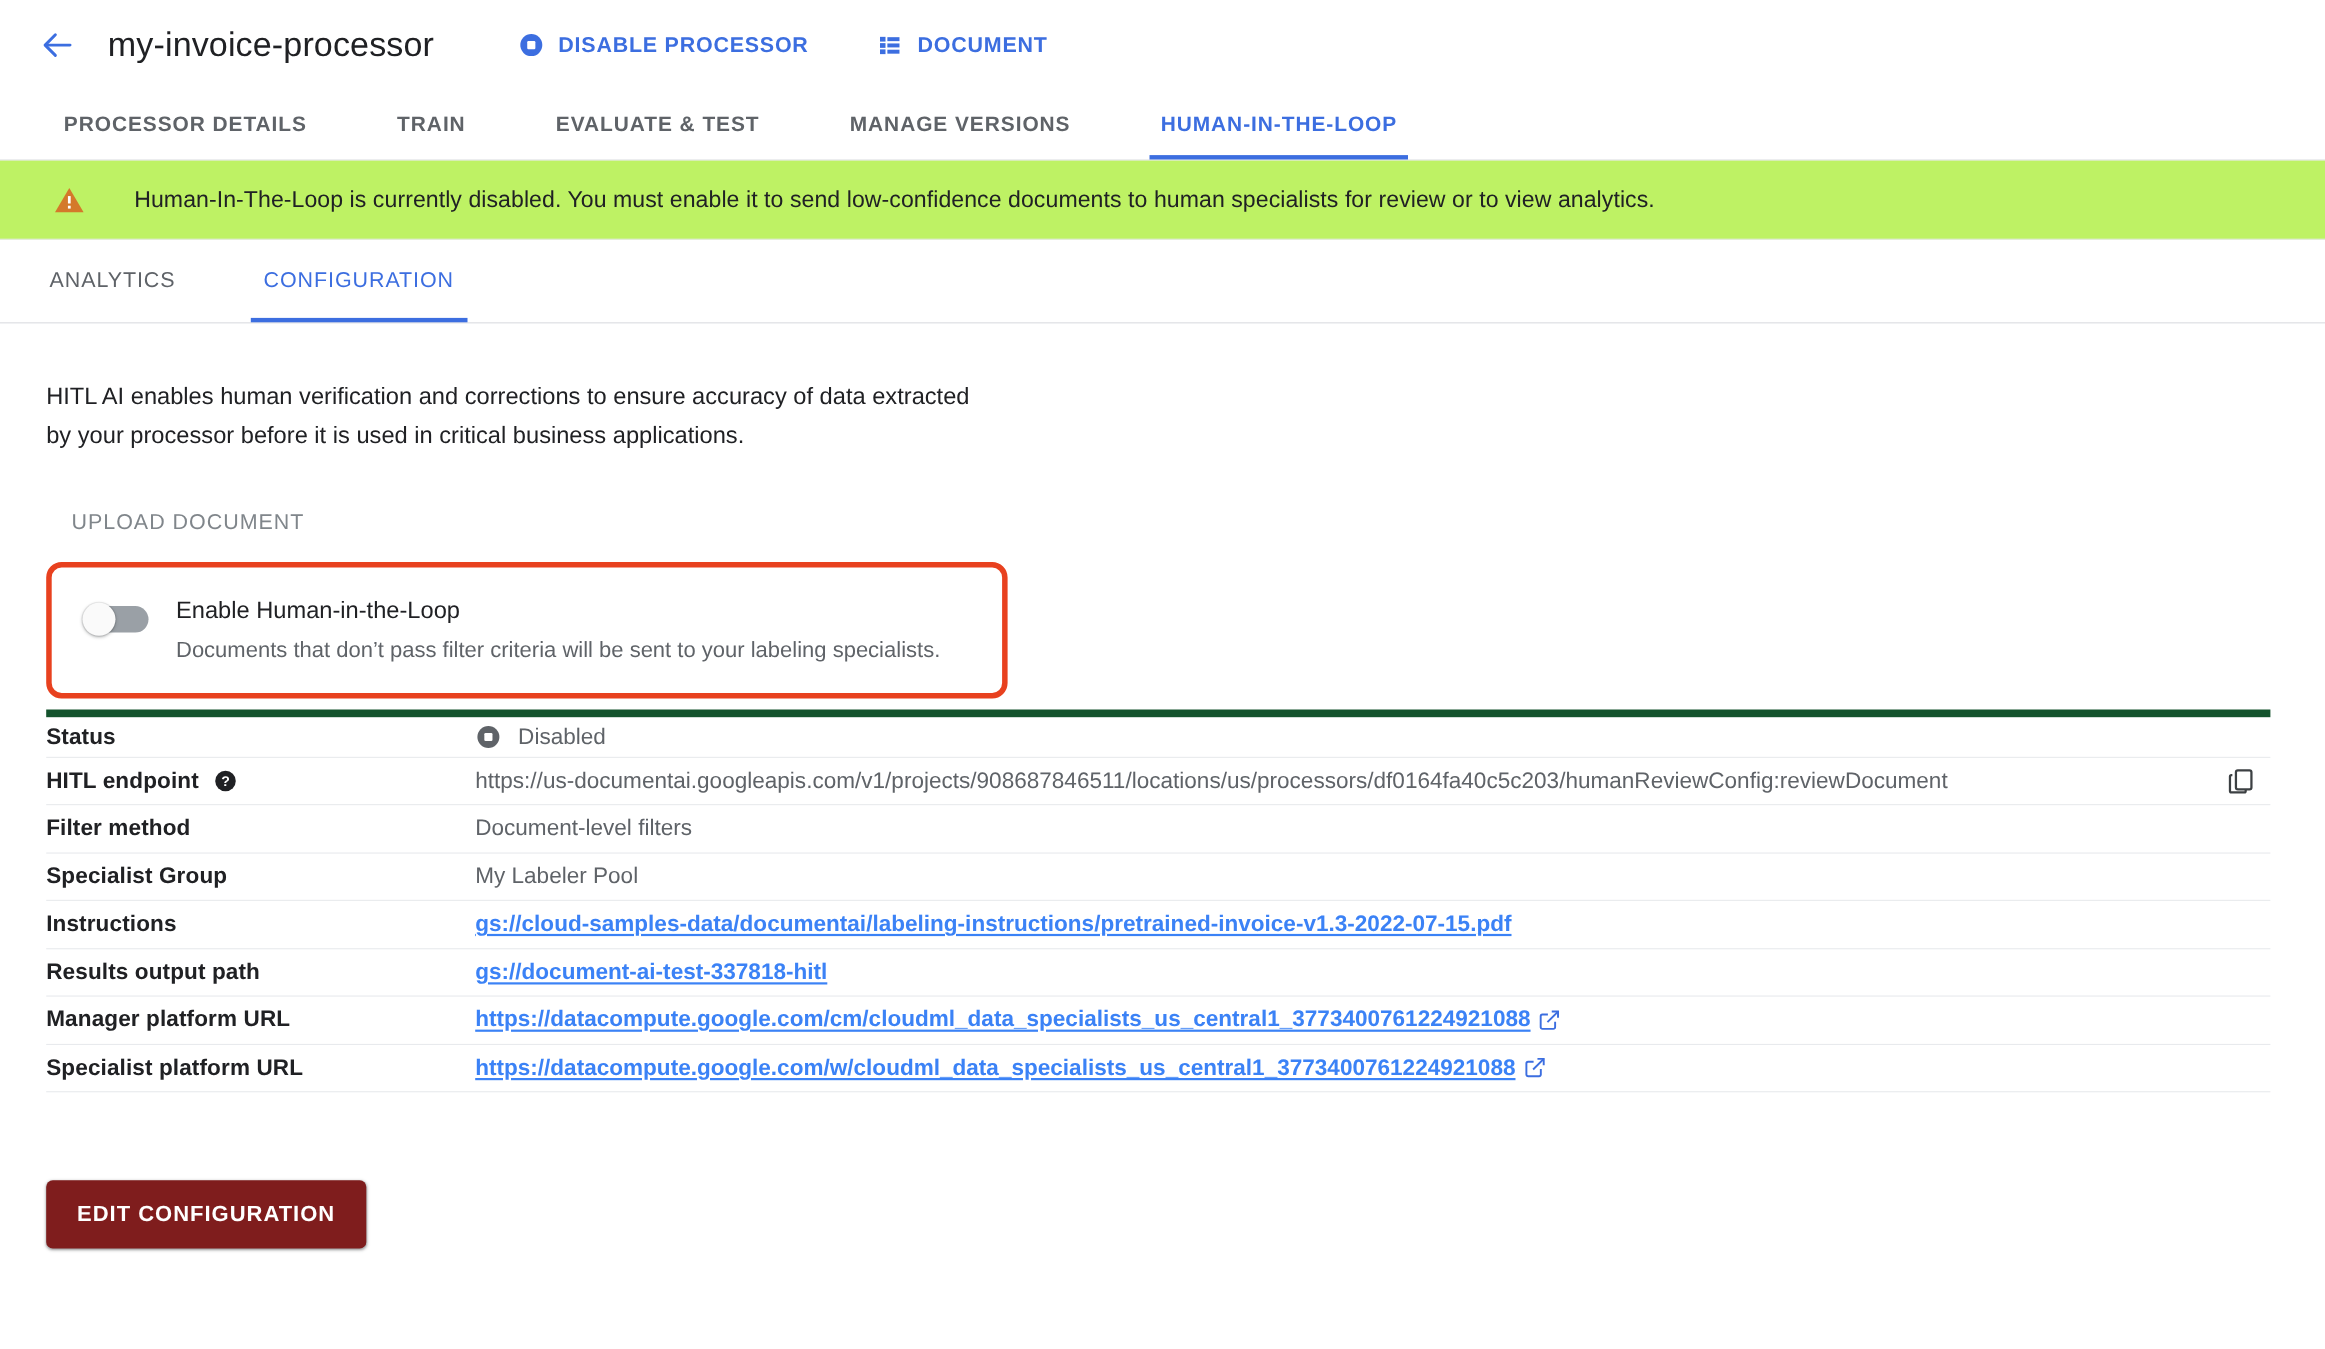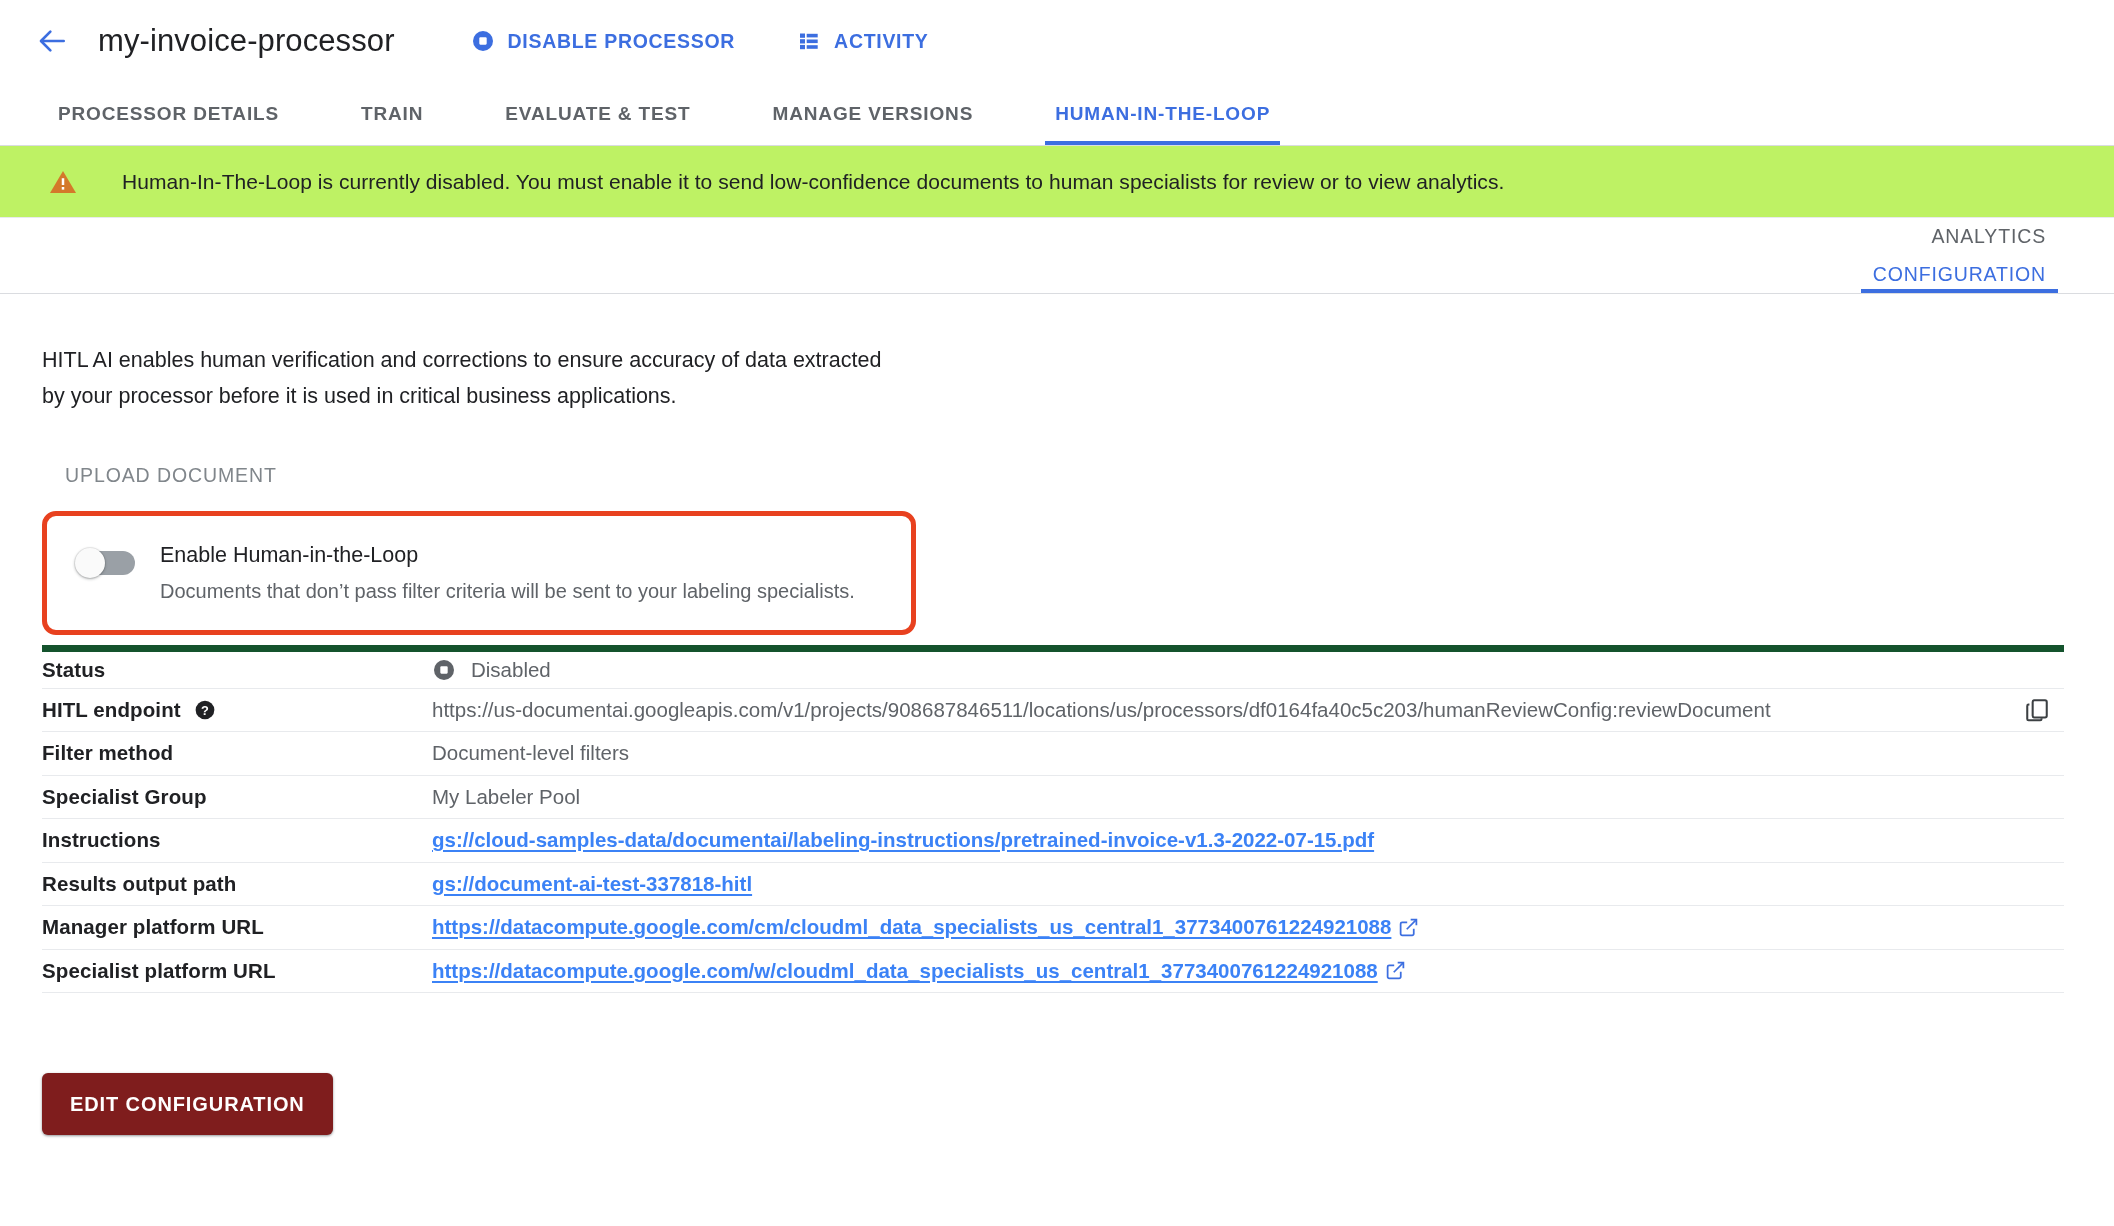--- a/index.html
+++ b/index.html
@@ -88,25 +88,24 @@
   .banner .warn-ico { flex:0 0 auto; display:flex; align-items:center; }
   .banner-text {
     margin-left: 44px;
     font-size: 21px;
     color: #202124;
     letter-spacing: .05px;
   }
 
   
   .subtabs {
-    display:flex; align-items:flex-end;
+    display:flex; align-items:center;
     height: 76px;
     border-bottom: 1px solid #dadce0;
     padding-left: 33px;
-    flex-direction: column;
   }
   .subtab {
     position:relative;
     height: 100%;
     display:flex; align-items:center; justify-content:center;
     font-size: 19.5px;
     font-weight: 500;
     letter-spacing: .85px;
     color:#5f6368;
     cursor:pointer;
@@ -292,21 +291,21 @@
         <span class="ico">
           <svg width="24" height="24" viewBox="0 0 24 24">
             <rect x="3" y="4.5" width="5" height="4.3" fill="#3c6ee0"></rect>
             <rect x="3" y="10.2" width="5" height="4.3" fill="#3c6ee0"></rect>
             <rect x="3" y="15.9" width="5" height="4.3" fill="#3c6ee0"></rect>
             <rect x="9.7" y="4.8" width="11" height="3.6" fill="#3c6ee0"></rect>
             <rect x="9.7" y="10.5" width="11" height="3.6" fill="#3c6ee0"></rect>
             <rect x="9.7" y="16.2" width="11" height="3.6" fill="#3c6ee0"></rect>
           </svg>
         </span>
-        <span>ACTIVITY</span>
+        <span>DOCUMENT</span>
       </div>
 
     </div>
   </div>
 
   <div class="tabs">
     <div class="tab">PROCESSOR DETAILS</div>
     <div class="tab">TRAIN</div>
     <div class="tab">EVALUATE &amp; TEST</div>
     <div class="tab">MANAGE VERSIONS</div>

